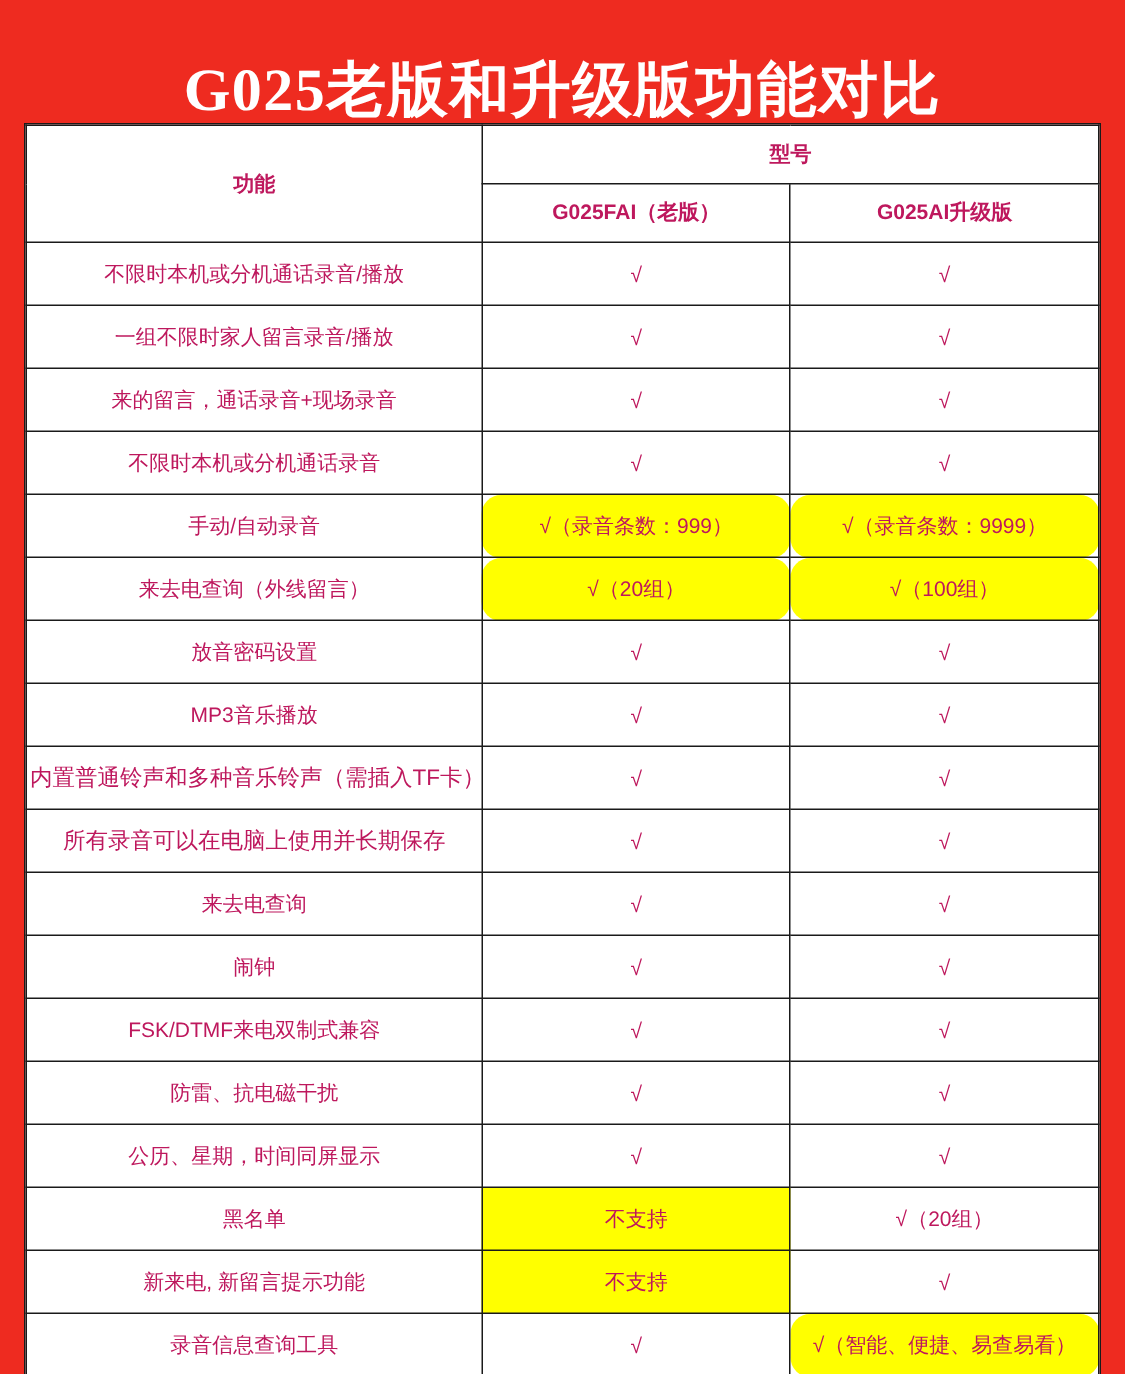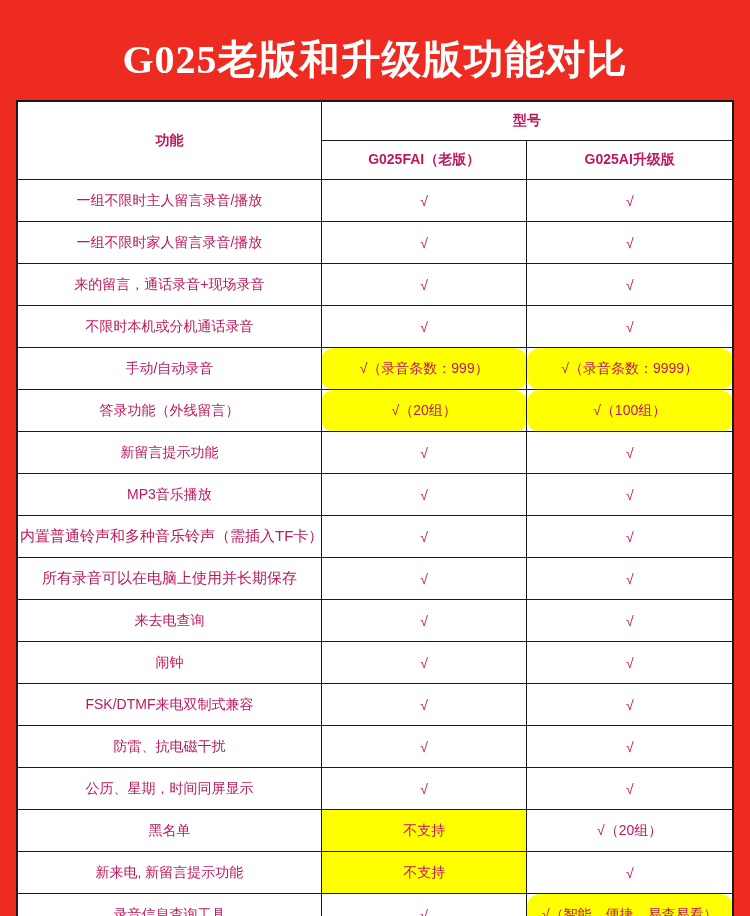--- a/index.html
+++ b/index.html
@@ -20,21 +20,20 @@
     box-sizing: border-box;
   }
   .title {
     text-align: center;
     color: #ffffff;
     font-family: "Liberation Serif", serif;
     font-weight: bold;
     font-size: 40px;
     letter-spacing: 1px;
     padding-top: 38px;
-    padding-bottom: 18px;
     line-height: 1.1;
     white-space: nowrap;
   }
   .table-wrap {
     margin: 0 16px;
     background: #ffffff;
     border: 1px solid #1a1a1a;
     border-bottom: none;
   }
   table.cmp {
@@ -125,21 +124,21 @@
           <td rowspan="2" class="hdr-feature">功能</td>
           <td colspan="2" class="hdr-model">型号</td>
         </tr>
         <tr>
           <td class="hdr-sub">G025FAI（老版）</td>
           <td class="hdr-sub">G025AI升级版</td>
         </tr>
       </thead>
       <tbody id="tbody">
           <tr class="body-row">
-            <td class="row-feature">一组不限时主人留言录音/播放</td>
+            <td class="row-feature">不限时本机或分机通话录音/播放</td>
             <td class="check">√</td>
             <td class="check">√</td>
           </tr>
           <tr class="body-row">
             <td class="row-feature">一组不限时家人留言录音/播放</td>
             <td class="check">√</td>
             <td class="check">√</td>
           </tr>
           <tr class="body-row">
             <td class="row-feature">来的留言，通话录音+现场录音</td>
@@ -150,26 +149,26 @@
             <td class="row-feature">不限时本机或分机通话录音</td>
             <td class="check">√</td>
             <td class="check">√</td>
           </tr>
           <tr class="body-row">
             <td class="row-feature">手动/自动录音</td>
             <td class="hl-text hl">√（录音条数：999）</td>
             <td class="hl-text hl">√（录音条数：9999）</td>
           </tr>
           <tr class="body-row">
-            <td class="row-feature">答录功能（外线留言）</td>
+            <td class="row-feature">来去电查询（外线留言）</td>
             <td class="hl-text hl">√（20组）</td>
             <td class="hl-text hl">√（100组）</td>
           </tr>
           <tr class="body-row">
-            <td class="row-feature">新留言提示功能</td>
+            <td class="row-feature">放音密码设置</td>
             <td class="check">√</td>
             <td class="check">√</td>
           </tr>
           <tr class="body-row">
             <td class="row-feature">MP3音乐播放</td>
             <td class="check">√</td>
             <td class="check">√</td>
           </tr>
           <tr class="body-row">
             <td class="row-feature small">内置普通铃声和多种音乐铃声（需插入TF卡）</td>

